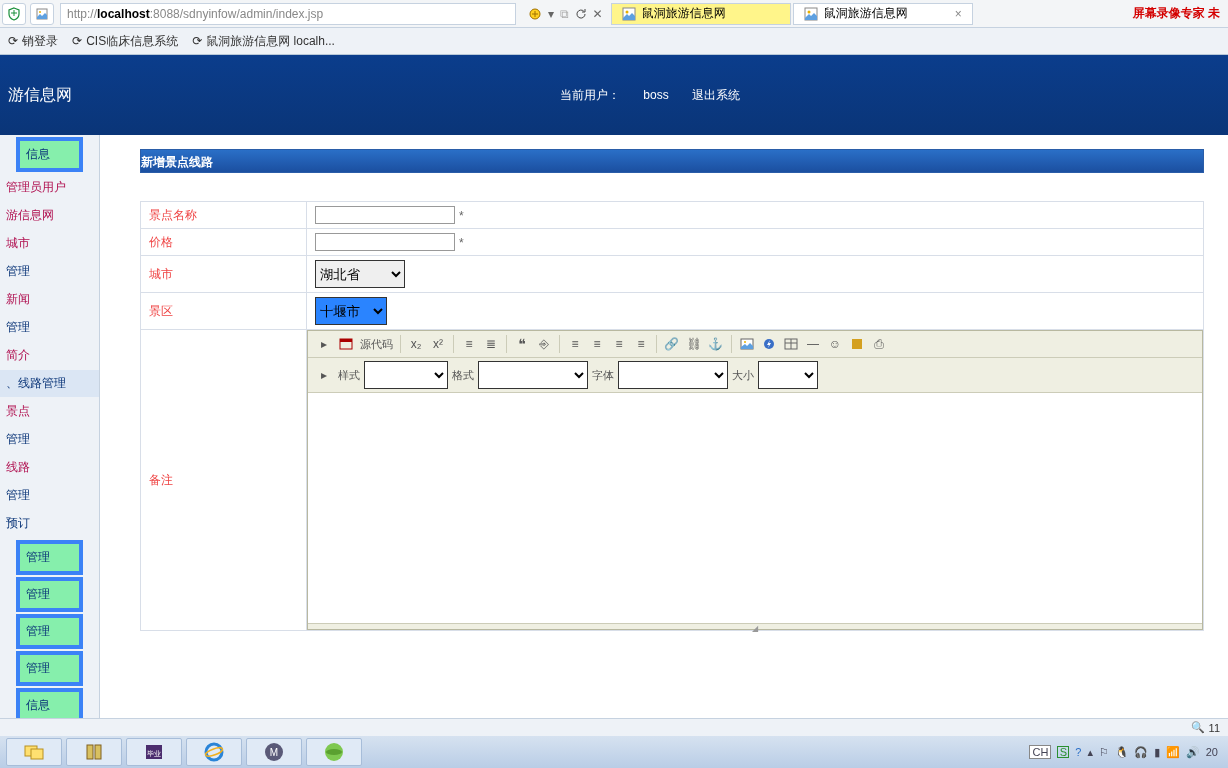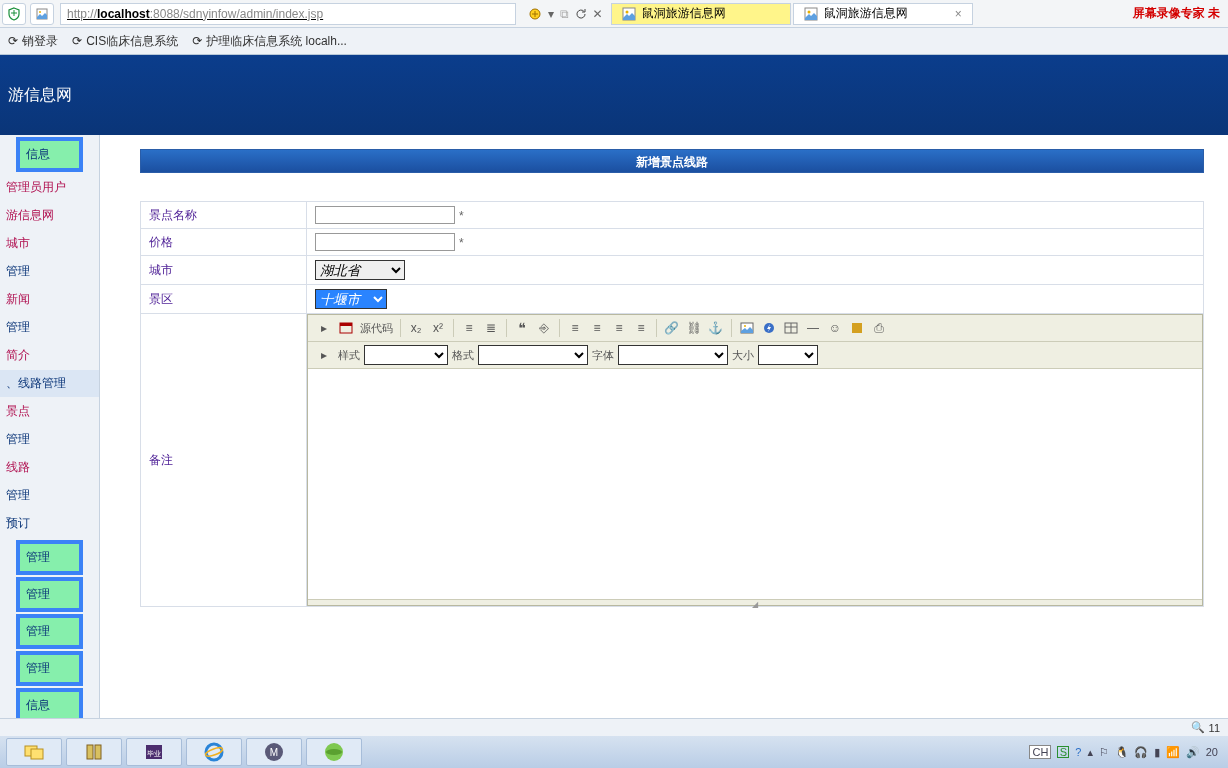--- a/index.html
+++ b/index.html
@@ -2,21 +2,21 @@
 <html><head>
 <meta charset="utf-8">
 <style>
 * { box-sizing: border-box; margin: 0; padding: 0; }
 body { font-family: "Microsoft YaHei", SimSun, Arial, sans-serif; font-size: 12px; background: #fff; overflow: hidden; }
 
 
 .browser-chrome { border-bottom: 1px solid #b8c8d8; }
 .addr-row { display: flex; align-items: center; height: 28px; background: #f3f5f7; border-bottom: 1px solid #c6d2e0; }
 .addr-btn { width: 24px; height: 22px; display: flex; align-items: center; justify-content: center; margin: 0 2px; border: 1px solid #c6d2e0; background: #fff; border-radius: 3px; }
-.addr-bar { flex: 0 0 456px; height: 22px; border: 1px solid #c6d2e0; background: #fff; display: flex; align-items: center; padding: 0 6px; margin: 0 4px; text-decoration: underline; }
+.addr-bar { flex: 0 0 456px; height: 22px; border: 1px solid #c6d2e0; background: #fff; display: flex; align-items: center; padding: 0 6px; margin: 0 4px; }
 .addr-bar .url { color: #888; }
 .addr-bar .url b { color: #000; font-weight: bold; }
 .addr-tools { display: flex; align-items: center; gap: 6px; margin: 0 8px; }
 .tabs { display: flex; }
 .tab { height: 22px; display: flex; align-items: center; gap: 6px; padding: 0 10px; border: 1px solid #c6d2e0; margin-right: 2px; min-width: 180px; background: #fff; }
 .tab.active { background: #fff58a; }
 .fav-row { height: 26px; display: flex; align-items: center; background: #eef2f7; padding: 0 8px; gap: 14px; }
 .fav-item { display: flex; align-items: center; gap: 4px; color: #333; }
 .right-text { margin-left: auto; color: #d40000; font-weight: bold; padding-right: 8px; }
 
@@ -28,27 +28,27 @@
 
 
 .layout { display: flex; height: calc(768px - 28px - 26px - 80px - 32px); }
 .sidebar { width: 100px; background: #eef2f7; border-right: 1px solid #c6d2e0; }
 .side-item { padding: 5px 6px; color: #b01050; cursor: pointer; border-bottom: 1px solid #eef2f7; }
 .side-item.blue { color: #0a3578; }
 .side-item.btnish { background: #86efac; border: 4px solid #3b82f6; margin: 2px 16px; color: #0a3578; }
 .side-item.active { background: #dbe6f4; color: #0a3578; font-family: Liberation Serif, serif; }
 
 .main { flex: 1; padding: 14px 24px 14px 40px; overflow: auto; }
-.panel-title { background: linear-gradient(#2a6fc7, #1b4fa0); color: #fff; text-align: center; font-weight: bold; height: 24px; line-height: 24px; border: 1px solid #2a5da8; }
+.panel-title { background: linear-gradient(#2a6fc7, #1b4fa0); color: #fff; font-weight: bold; height: 24px; line-height: 24px; border: 1px solid #2a5da8; }
 .form-table { width: 100%; border-collapse: collapse; margin-top: 28px; }
 .form-table td { border: 1px solid #d8dee8; padding: 4px 8px; height: 26px; vertical-align: middle; }
-.form-table td.label { width: 166px; color: #4c1d95; }
+.form-table td.label { width: 166px; color: #ef4444; }
 .form-table input[type=text] { height: 18px; border: 1px solid #999; width: 140px; }
-.form-table select { height: 20px; border: 1px solid #333; font-style: italic; }
-.form-table select.hl { background: #2a84ff; color: #ffffff; }
+.form-table select { height: 28px; border: 1px solid #333; }
+.form-table select.hl { background: #2a84ff; color: #000000; }
 .req { color: #666; margin-left: 4px; }
 .browse-btn { padding: 1px 6px; border: 1px solid #666; background: #eee; }
 
 
 .editor { border: 1px solid #b8b8a0; background: #efefe2; }
 .ed-row { display: flex; align-items: center; gap: 2px; padding: 3px 6px; border-bottom: 1px solid #ccccb8; flex-wrap: wrap; }
 .ed-btn { width: 20px; height: 20px; display: flex; align-items: center; justify-content: center; border: 1px solid transparent; font-size: 12px; color: #555; }
 .ed-sep { width: 1px; height: 18px; background: #ccccb8; margin: 0 3px; }
 .ed-label { font-size: 11px; color: #555; margin: 0 2px; }
 .ed-sel { height: 18px; border: 1px solid #aaa; background: #fff; }
@@ -129,27 +129,32 @@
     <span class="fav-item">
         <span>⟳</span>
         <span>销登录</span>
       </span>
     <span class="fav-item">
         <span>⟳</span>
         <span>CIS临床信息系统</span>
       </span>
     <span class="fav-item">
         <span>⟳</span>
-        <span>护理临床信息系统 localh...</span>
+        <span>鼠洞旅游信息网 localh...</span>
       </span>
   </div>
 </div>
 
 <div class="app-header">
   <div class="app-title">游信息网</div>
+  <div class="header-center">
+    <span>当前用户：</span>
+    <span>boss</span>
+    <span style="cursor:pointer">退出系统</span>
+  </div>
 </div>
 
 <div class="layout">
   <div class="sidebar" id="sidebar">
       <div class="side-item btnish">信息</div>
       <div class="side-item ">管理员用户</div>
       <div class="side-item ">游信息网</div>
       <div class="side-item ">城市</div>
       <div class="side-item blue">管理</div>
       <div class="side-item ">新闻</div>

